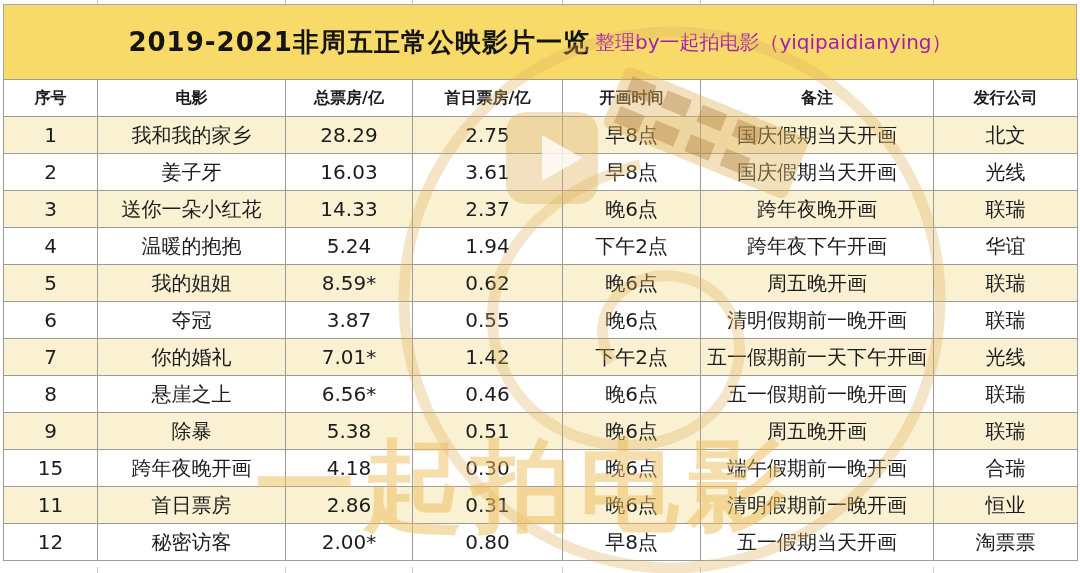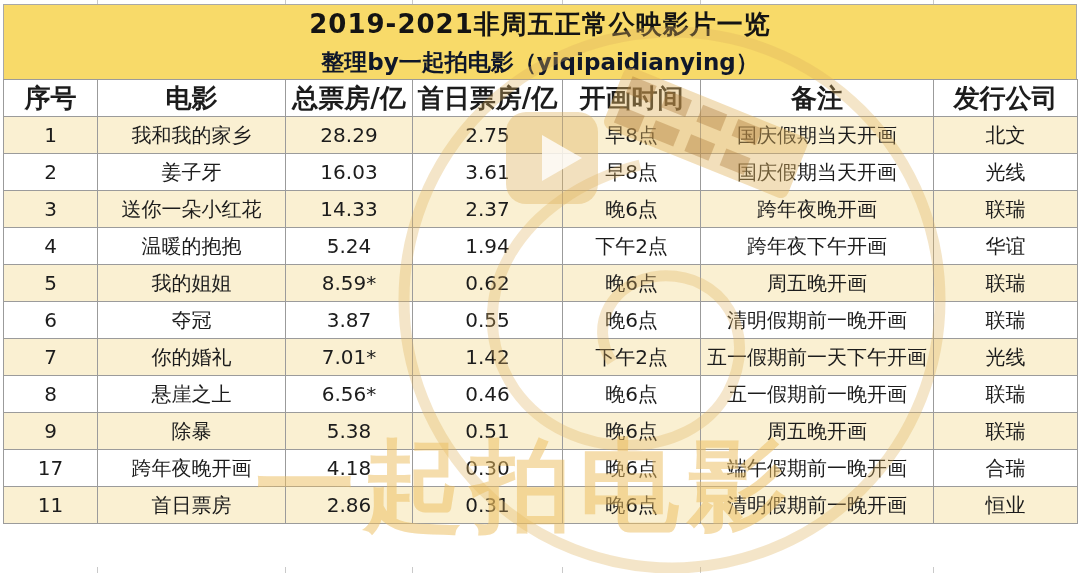--- a/index.html
+++ b/index.html
@@ -10,34 +10,34 @@
     background: #ffffff;
     overflow: hidden;
     font-family: "DejaVu Sans", "Liberation Sans", sans-serif;
   }
   .sheet { position: absolute; left: 3px; top: 4px; width: 1074px; z-index: 1; }
   .title-block {
     background: #F8DA69;
     border: 1px solid #a8a8a8;
     border-bottom: none;
     height: 75px;
-    display: flex; flex-direction: column;
+    display: flex; flex-direction: row;
     justify-content: center; align-items: center;
     gap: 5px;
   }
   .title-line1 { font-size: 26px; font-weight: 700; color: #141414; letter-spacing: 1px; }
-  .title-line2 { font-size: 23px; font-weight: 700; color: #0f172a; }
+  .title-line2 { font-size: 20px; font-weight: 400; color: #a21caf; }
   table.movies { border-collapse: collapse; width: 1074px; table-layout: fixed; }
   th, td {
     border: 1px solid #9b9b9b;
     text-align: center; vertical-align: middle;
     padding: 0 2px; overflow: hidden; white-space: nowrap;
     background: #ffffff; color: #1c1c1c;
   }
-  th { height: 37px; font-size: 26px; font-weight: 600; }
+  th { height: 37px; font-size: 16px; font-weight: 600; }
   td { height: 37px; font-size: 20px; }
   tr.stripe td { background: #FAF0D2; }
   .tick { position: absolute; width: 1px; background: #c9c9c9; z-index: 0; }
   .tick.top { top: 0; height: 4px; }
   .tick.bottom { top: 567px; height: 6px; }
   .wm {
     position: absolute; left: 0; top: 0; z-index: 3;
     pointer-events: none;
   }
   .wm text { font-family: "DejaVu Sans", "Liberation Sans", sans-serif; }
@@ -160,36 +160,45 @@
         <tr class="stripe">
           <td>9</td>
           <td>除暴</td>
           <td>5.38</td>
           <td>0.51</td>
           <td>晚6点</td>
           <td>周五晚开画</td>
           <td>联瑞</td>
         </tr>
         <tr>
-          <td>17</td>
+          <td>15</td>
           <td>跨年夜晚开画</td>
           <td>4.18</td>
           <td>0.30</td>
           <td>晚6点</td>
           <td>端午假期前一晚开画</td>
           <td>合瑞</td>
         </tr>
         <tr class="stripe">
           <td>11</td>
           <td>首日票房</td>
           <td>2.86</td>
           <td>0.31</td>
           <td>晚6点</td>
           <td>清明假期前一晚开画</td>
           <td>恒业</td>
+        </tr>
+        <tr>
+          <td>12</td>
+          <td>秘密访客</td>
+          <td>2.00*</td>
+          <td>0.80</td>
+          <td>早8点</td>
+          <td>五一假期当天开画</td>
+          <td>淘票票</td>
         </tr>
       </tbody>
   </table>
 </div>
 
 <svg class="wm" width="1080" height="573" viewBox="0 0 1080 573">
   <g>
     <circle cx="672" cy="300" r="268" fill="none" stroke="rgba(223,178,93,0.34)" stroke-width="11"></circle>
     <path d="M640 165 C 520 195 455 300 515 390 C 568 465 690 462 728 392 C 760 332 722 272 660 276 C 612 280 588 326 612 362" fill="none" stroke="rgba(223,178,93,0.32)" stroke-width="11"></path>
     <rect x="506" y="112" width="92" height="92" rx="20" fill="rgba(223,178,93,0.40)"></rect>

